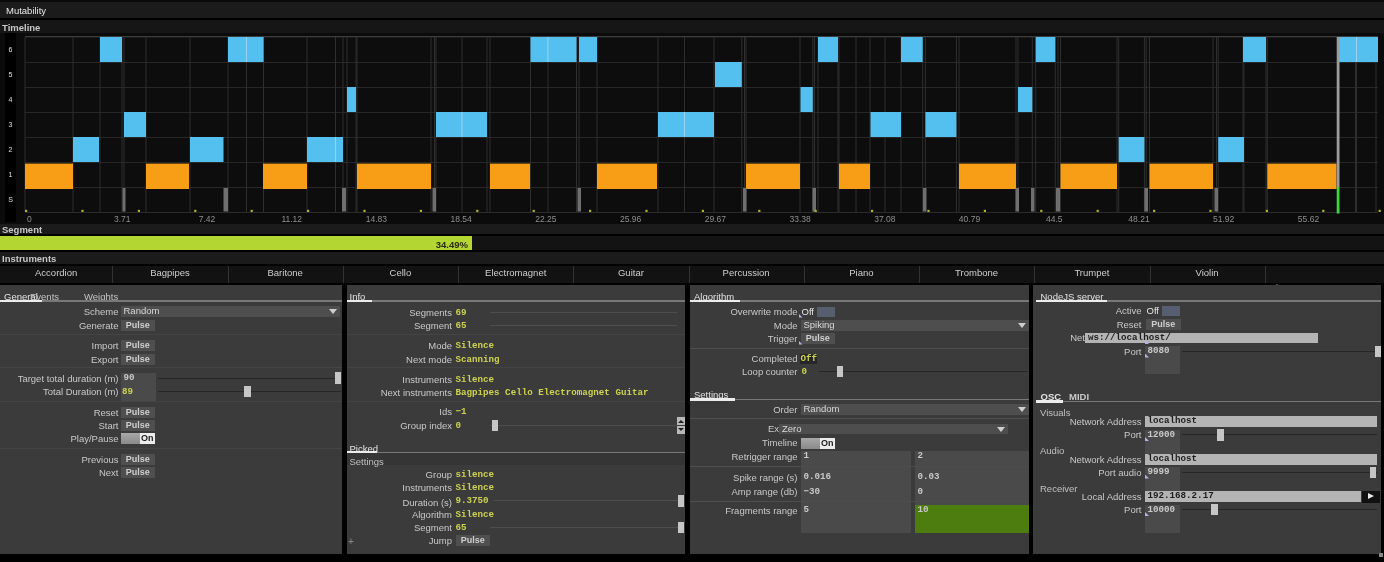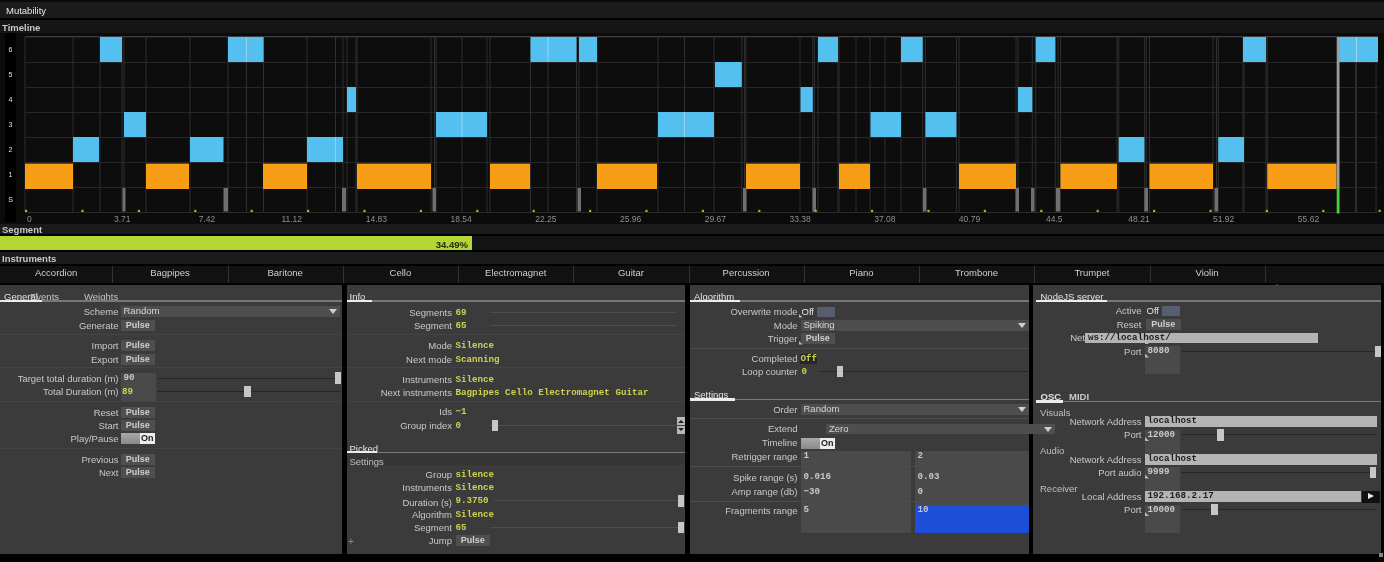--- a/index.html
+++ b/index.html
@@ -345,38 +345,38 @@
 <div class="mv" style="left:801.5px;top:365.9px;color:#ccd24f">0</div>
 <div style="position:absolute;left:819.0px;top:370.9px;width:209.0px;height:1px;background:#262626"></div>
 <div style="position:absolute;left:836.5px;top:365.6px;width:6.5px;height:11.5px;background:#c6c6c6"></div>
 <div style="position:absolute;left:694.0px;top:389.0px;font:9.5px 'Liberation Sans',sans-serif;color:#e2e2e2;white-space:nowrap">Settings</div>
 <div style="position:absolute;left:690.0px;top:398.8px;width:339.0px;height:1.5px;background:#787878"></div>
 <div style="position:absolute;left:690.0px;top:398.2px;width:45.0px;height:2.8px;background:#ececec"></div>
 <div class="lb" style="left:577.5px;top:404.1px;width:220px;font-size:9.5px;color:#c9c9c9">Order</div>
 <div class="dd" style="left:800.5px;top:404.3px;width:228.5px">Random<span class="car"></span></div>
 <div style="position:absolute;left:690.0px;top:418.4px;width:339.0px;height:1px;background:#4d4d4d"></div>
 <div class="lb" style="left:577.5px;top:423.3px;width:220px;font-size:9.5px;color:#c9c9c9">Extend</div>
-<div class="dd" style="left:826px;top:423.5px;width:228.5px">Zero<span class="car"></span></div>
+<div class="dd" style="left:779px;top:423.5px;width:228.5px">Zero<span class="car"></span></div>
 <div class="lb" style="left:577.5px;top:437.4px;width:220px;font-size:9.5px;color:#c9c9c9">Timeline</div>
 <div style="position:absolute;left:800.5px;top:437.5px;width:19px;height:11px;background:linear-gradient(#a8a8a8,#8a8a8a)"></div>
 <div style="position:absolute;left:819.5px;top:437.5px;width:15.5px;height:11px;background:#ececec;color:#1a1a1a;font:bold 9px 'Liberation Sans',sans-serif;text-align:center;line-height:11px">On</div>
 <div class="lb" style="left:577.5px;top:451.0px;width:220px;font-size:9.5px;color:#c9c9c9">Retrigger range</div>
 <div class="ch" style="left:800.5px;top:451.4px;width:110.5px;background:#4a4a4a;color:#c9c9c9">1</div>
 <div class="ch" style="left:914.5px;top:451.4px;width:114.5px;background:#4a4a4a;color:#c9c9c9">2</div>
 <div style="position:absolute;left:690.0px;top:466.2px;width:339.0px;height:1px;background:#4d4d4d"></div>
 <div class="lb" style="left:577.5px;top:471.8px;width:220px;font-size:9.5px;color:#c9c9c9">Spike range (s)</div>
 <div class="ch" style="left:800.5px;top:472.2px;width:110.5px;background:#4a4a4a;color:#c9c9c9">0.016</div>
 <div class="ch" style="left:914.5px;top:472.2px;width:114.5px;background:#4a4a4a;color:#c9c9c9">0.03</div>
 <div class="lb" style="left:577.5px;top:486.1px;width:220px;font-size:9.5px;color:#c9c9c9">Amp range (db)</div>
 <div class="ch" style="left:800.5px;top:486.5px;width:110.5px;background:#4a4a4a;color:#c9c9c9">−30</div>
 <div class="ch" style="left:914.5px;top:486.5px;width:114.5px;background:#4a4a4a;color:#c9c9c9">0</div>
 <div style="position:absolute;left:690.0px;top:500.9px;width:339.0px;height:1px;background:#4d4d4d"></div>
 <div class="lb" style="left:577.5px;top:504.8px;width:220px;font-size:9.5px;color:#c9c9c9">Fragments range</div>
 <div class="ch" style="left:800.5px;top:505.2px;width:110.5px;background:#4a4a4a;color:#c9c9c9">5</div>
-<div class="ch" style="left:914.5px;top:505.2px;width:114.5px;background:#1d4ed8;color:#c9c9c9">10</div>
+<div class="ch" style="left:914.5px;top:505.2px;width:114.5px;background:#4d7c0f;color:#c9c9c9">10</div>
 <div style="position:absolute;left:1040.5px;top:290.5px;font:9.5px 'Liberation Sans',sans-serif;color:#e2e2e2;white-space:nowrap">NodeJS server</div>
 <div style="position:absolute;left:1035.5px;top:300.2px;width:345.5px;height:1.5px;background:#787878"></div>
 <div style="position:absolute;left:1035.5px;top:299.6px;width:71.5px;height:2.8px;background:#ececec"></div>
 <div class="lb" style="left:921.5px;top:305.4px;width:220px;font-size:9.5px;color:#c9c9c9">Active</div>
 <div style="position:absolute;left:1146.5px;top:305.4px;color:#e6e6e6;font:9.5px 'Liberation Sans',sans-serif">Off</div>
 <div style="position:absolute;left:1162.0px;top:306.2px;width:17.5px;height:9.8px;background:#565e70"></div>
 <div class="lb" style="left:921.5px;top:319.1px;width:220px;font-size:9.5px;color:#c9c9c9">Reset</div>
 <div class="bt" style="left:1146.0px;top:319.2px;width:34.5px">Pulse</div>
 <div class="lb" style="left:921.5px;top:332.3px;width:220px;font-size:9.5px;color:#c9c9c9">Network address</div>
 <div class="lf" style="left:1085px;top:332.5px;width:232.5px">ws://localhost/</div>

